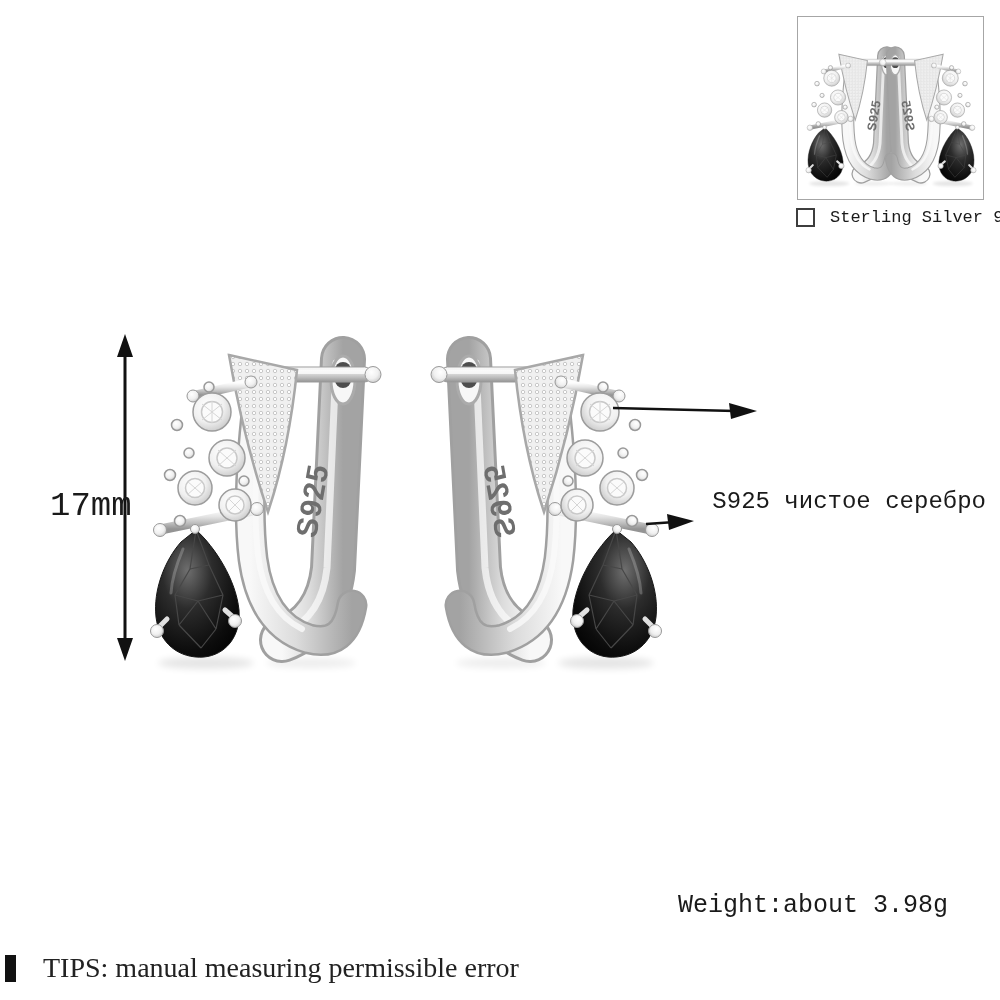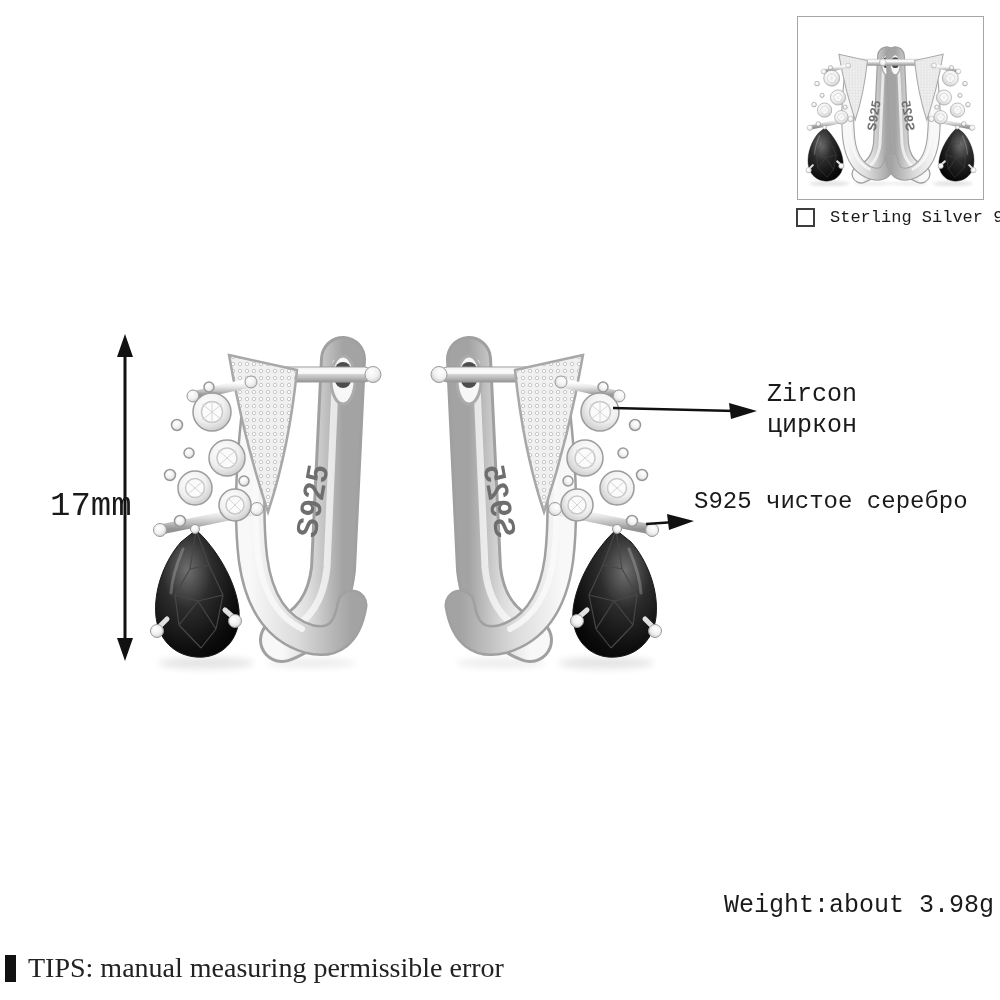--- a/index.html
+++ b/index.html
@@ -7,23 +7,23 @@
           font-family:"Liberation Mono","DejaVu Sans Mono",monospace;color:#1a1a1a;}
   .abs{position:absolute;}
   .main-art{left:0;top:0;width:1000px;height:1000px;}
   .thumb-box{left:797px;top:16px;width:187px;height:184px;border:1px solid #a6a6a6;background:#ffffff;box-sizing:border-box;}
   .legend-row{left:796px;top:208px;display:flex;align-items:center;gap:15px;}
   .legend-check{width:15px;height:15px;border:2px solid #3d3d3d;background:#ffffff;}
   .legend-caption{font-size:17px;letter-spacing:0px;white-space:nowrap;}
   .dim-label{left:50px;top:487px;font-size:34px;}
   .label-zircon{left:767px;top:379px;font-size:25px;line-height:31px;}
   .label-silver{left:694px;top:487px;font-size:24px;line-height:29px;width:292px;}
-  .label-silver .ru{text-align:left;}
-  .weight{left:678px;top:891px;font-size:25px;margin-left:46px;}
-  .tips{left:5px;top:952px;display:flex;align-items:center;gap:12px;
+  .label-silver .ru{text-align:right;}
+  .weight{left:678px;top:891px;font-size:25px;}
+  .tips{left:5px;top:952px;display:flex;align-items:center;gap:27px;
         font-family:"Liberation Serif","DejaVu Serif",serif;font-size:28px;color:#222;text-align:center;}
   .tips-bar{width:11px;height:27px;background:#111;flex:0 0 auto;}
   svg text.engrave{font-family:"Liberation Sans","DejaVu Sans",sans-serif;font-weight:bold;
                    font-size:30px;fill:#6e6e6e;letter-spacing:1px;}
 </style>
 </head>
 <body>
 
 <div class="canvas">
 
@@ -171,24 +171,20 @@
     </svg>
   </div>
 
   <div class="abs legend-row">
     <span class="legend-check"></span>
     <span class="legend-caption">Sterling Silver 925</span>
   </div>
 
   <div class="abs dim-label">17mm</div>
 
-  <div class="abs label-zircon">
-    <div>Zircon</div>
-    <div>циркон</div>
-  </div>
 
   <div class="abs label-silver">
     <div class="ru">S925 чистое серебро</div>
   </div>
 
   <div class="abs weight">Weight:about 3.98g</div>
 
   <div class="abs tips">
     <span class="tips-bar"></span>
     <span>TIPS: manual measuring permissible error</span>

